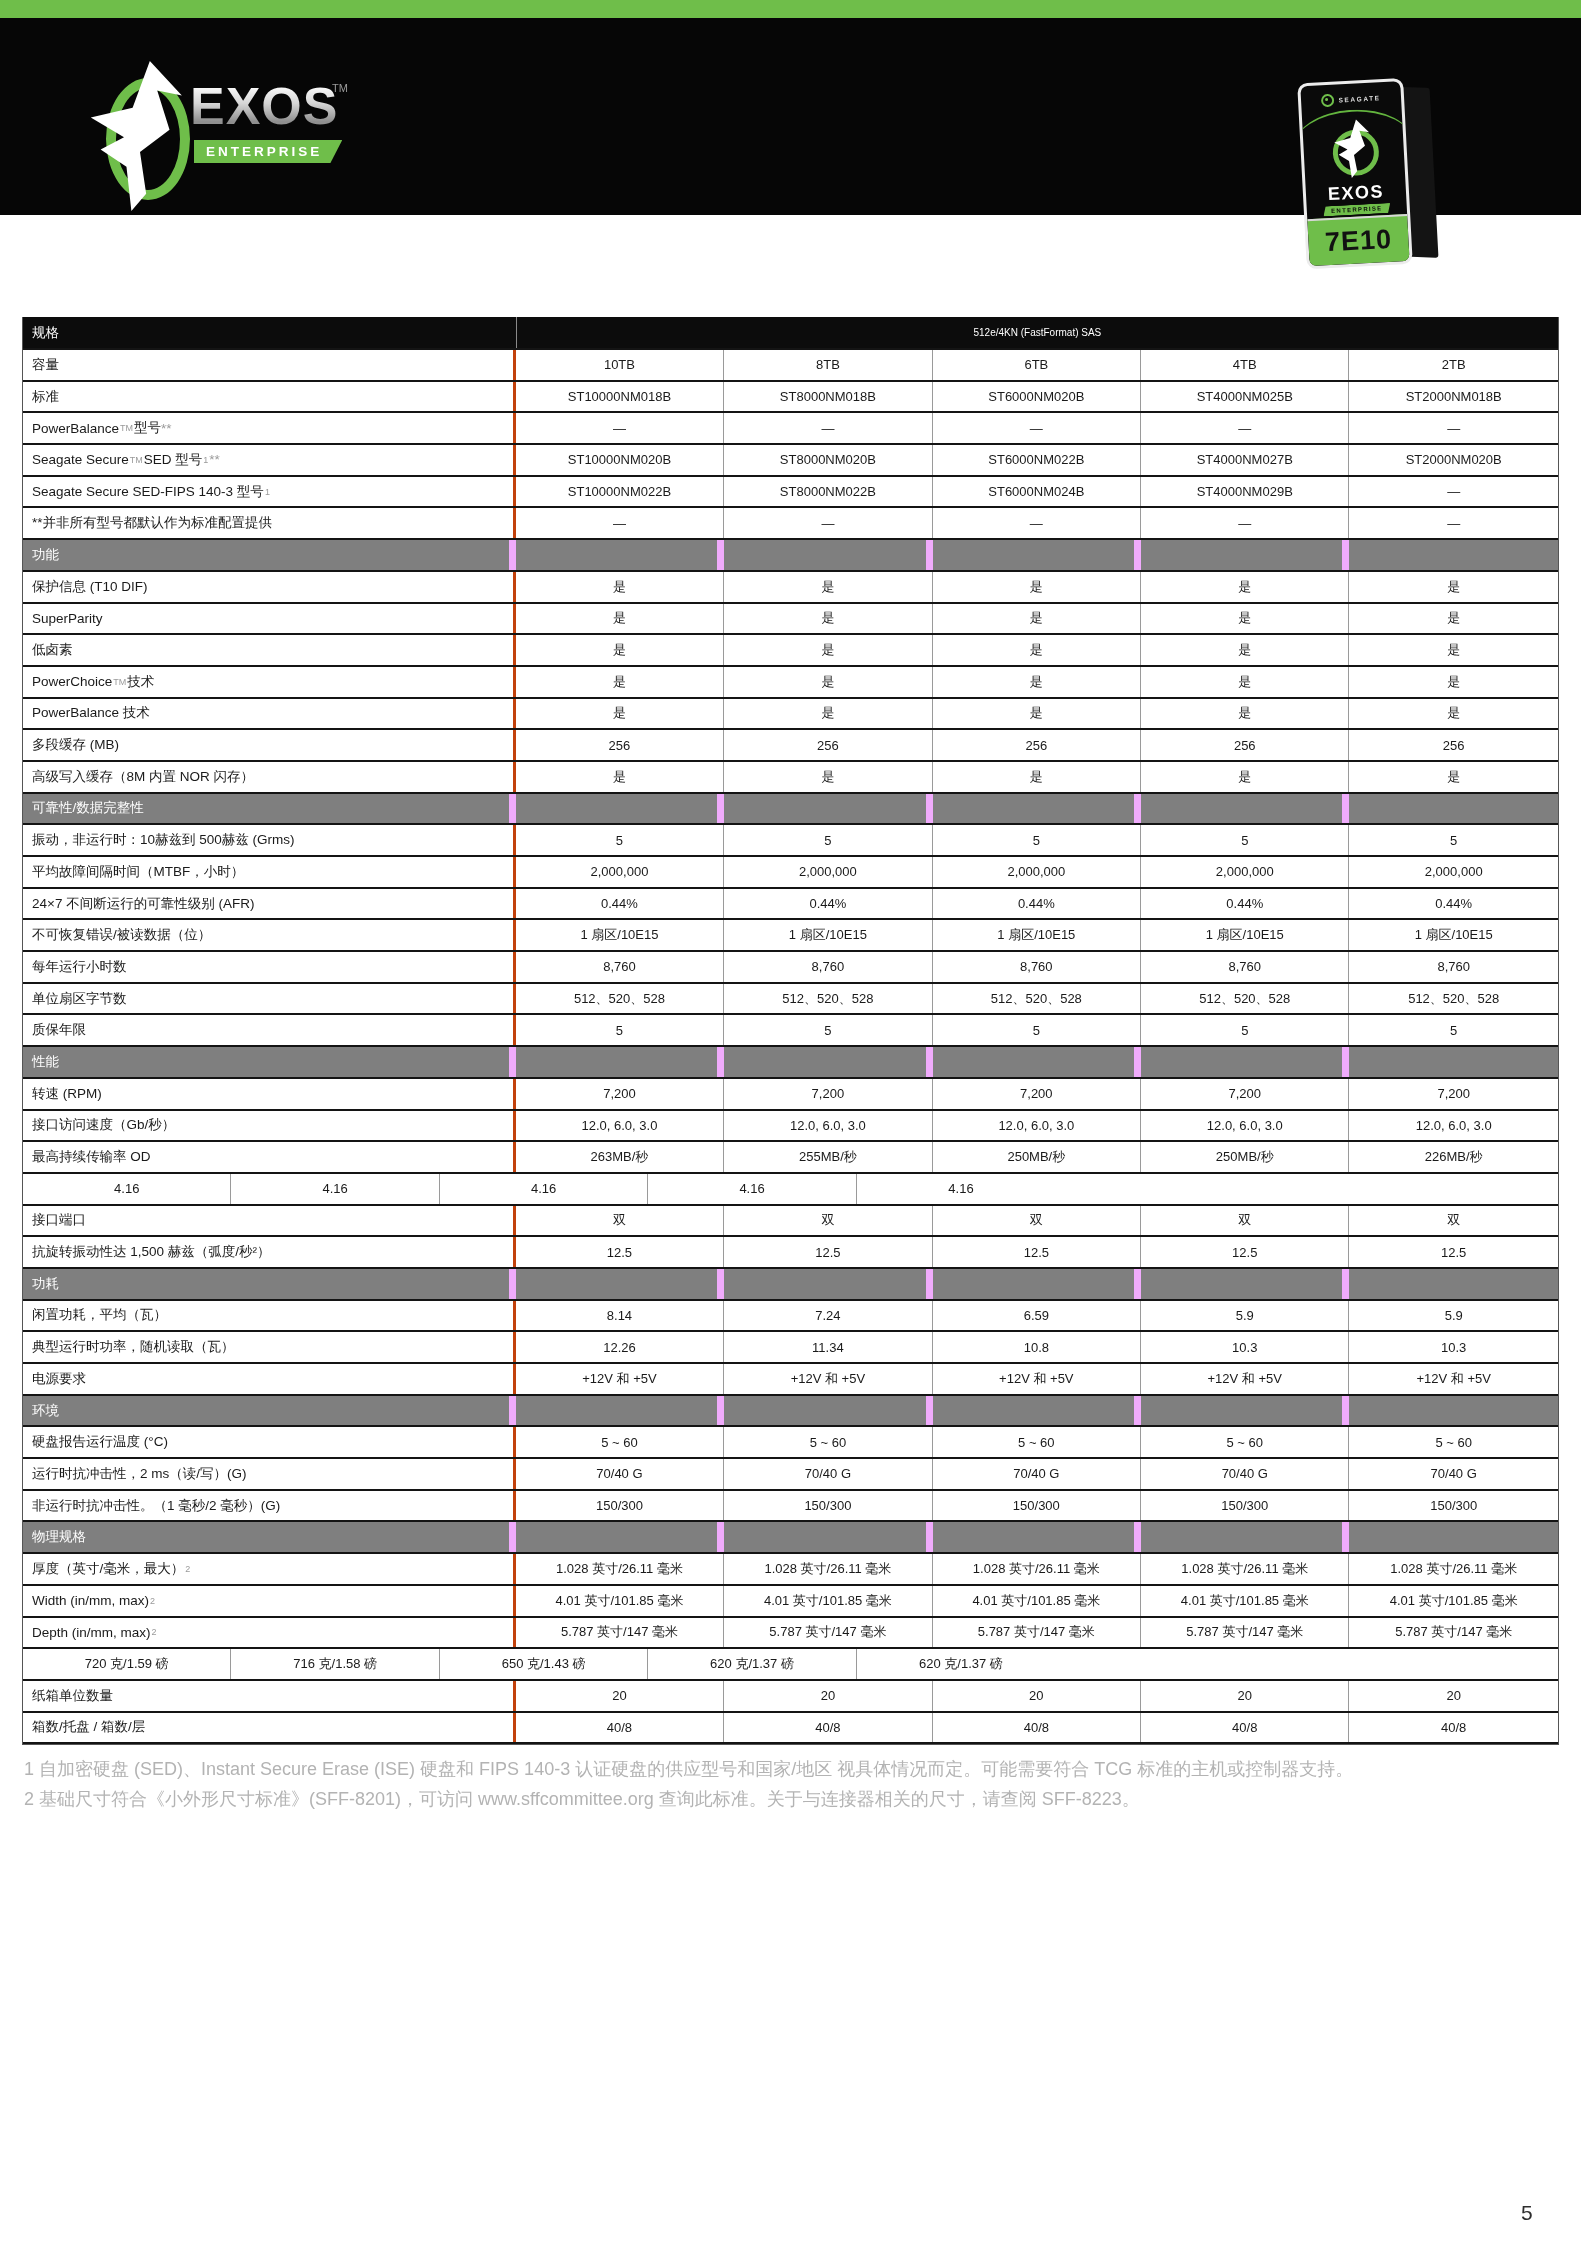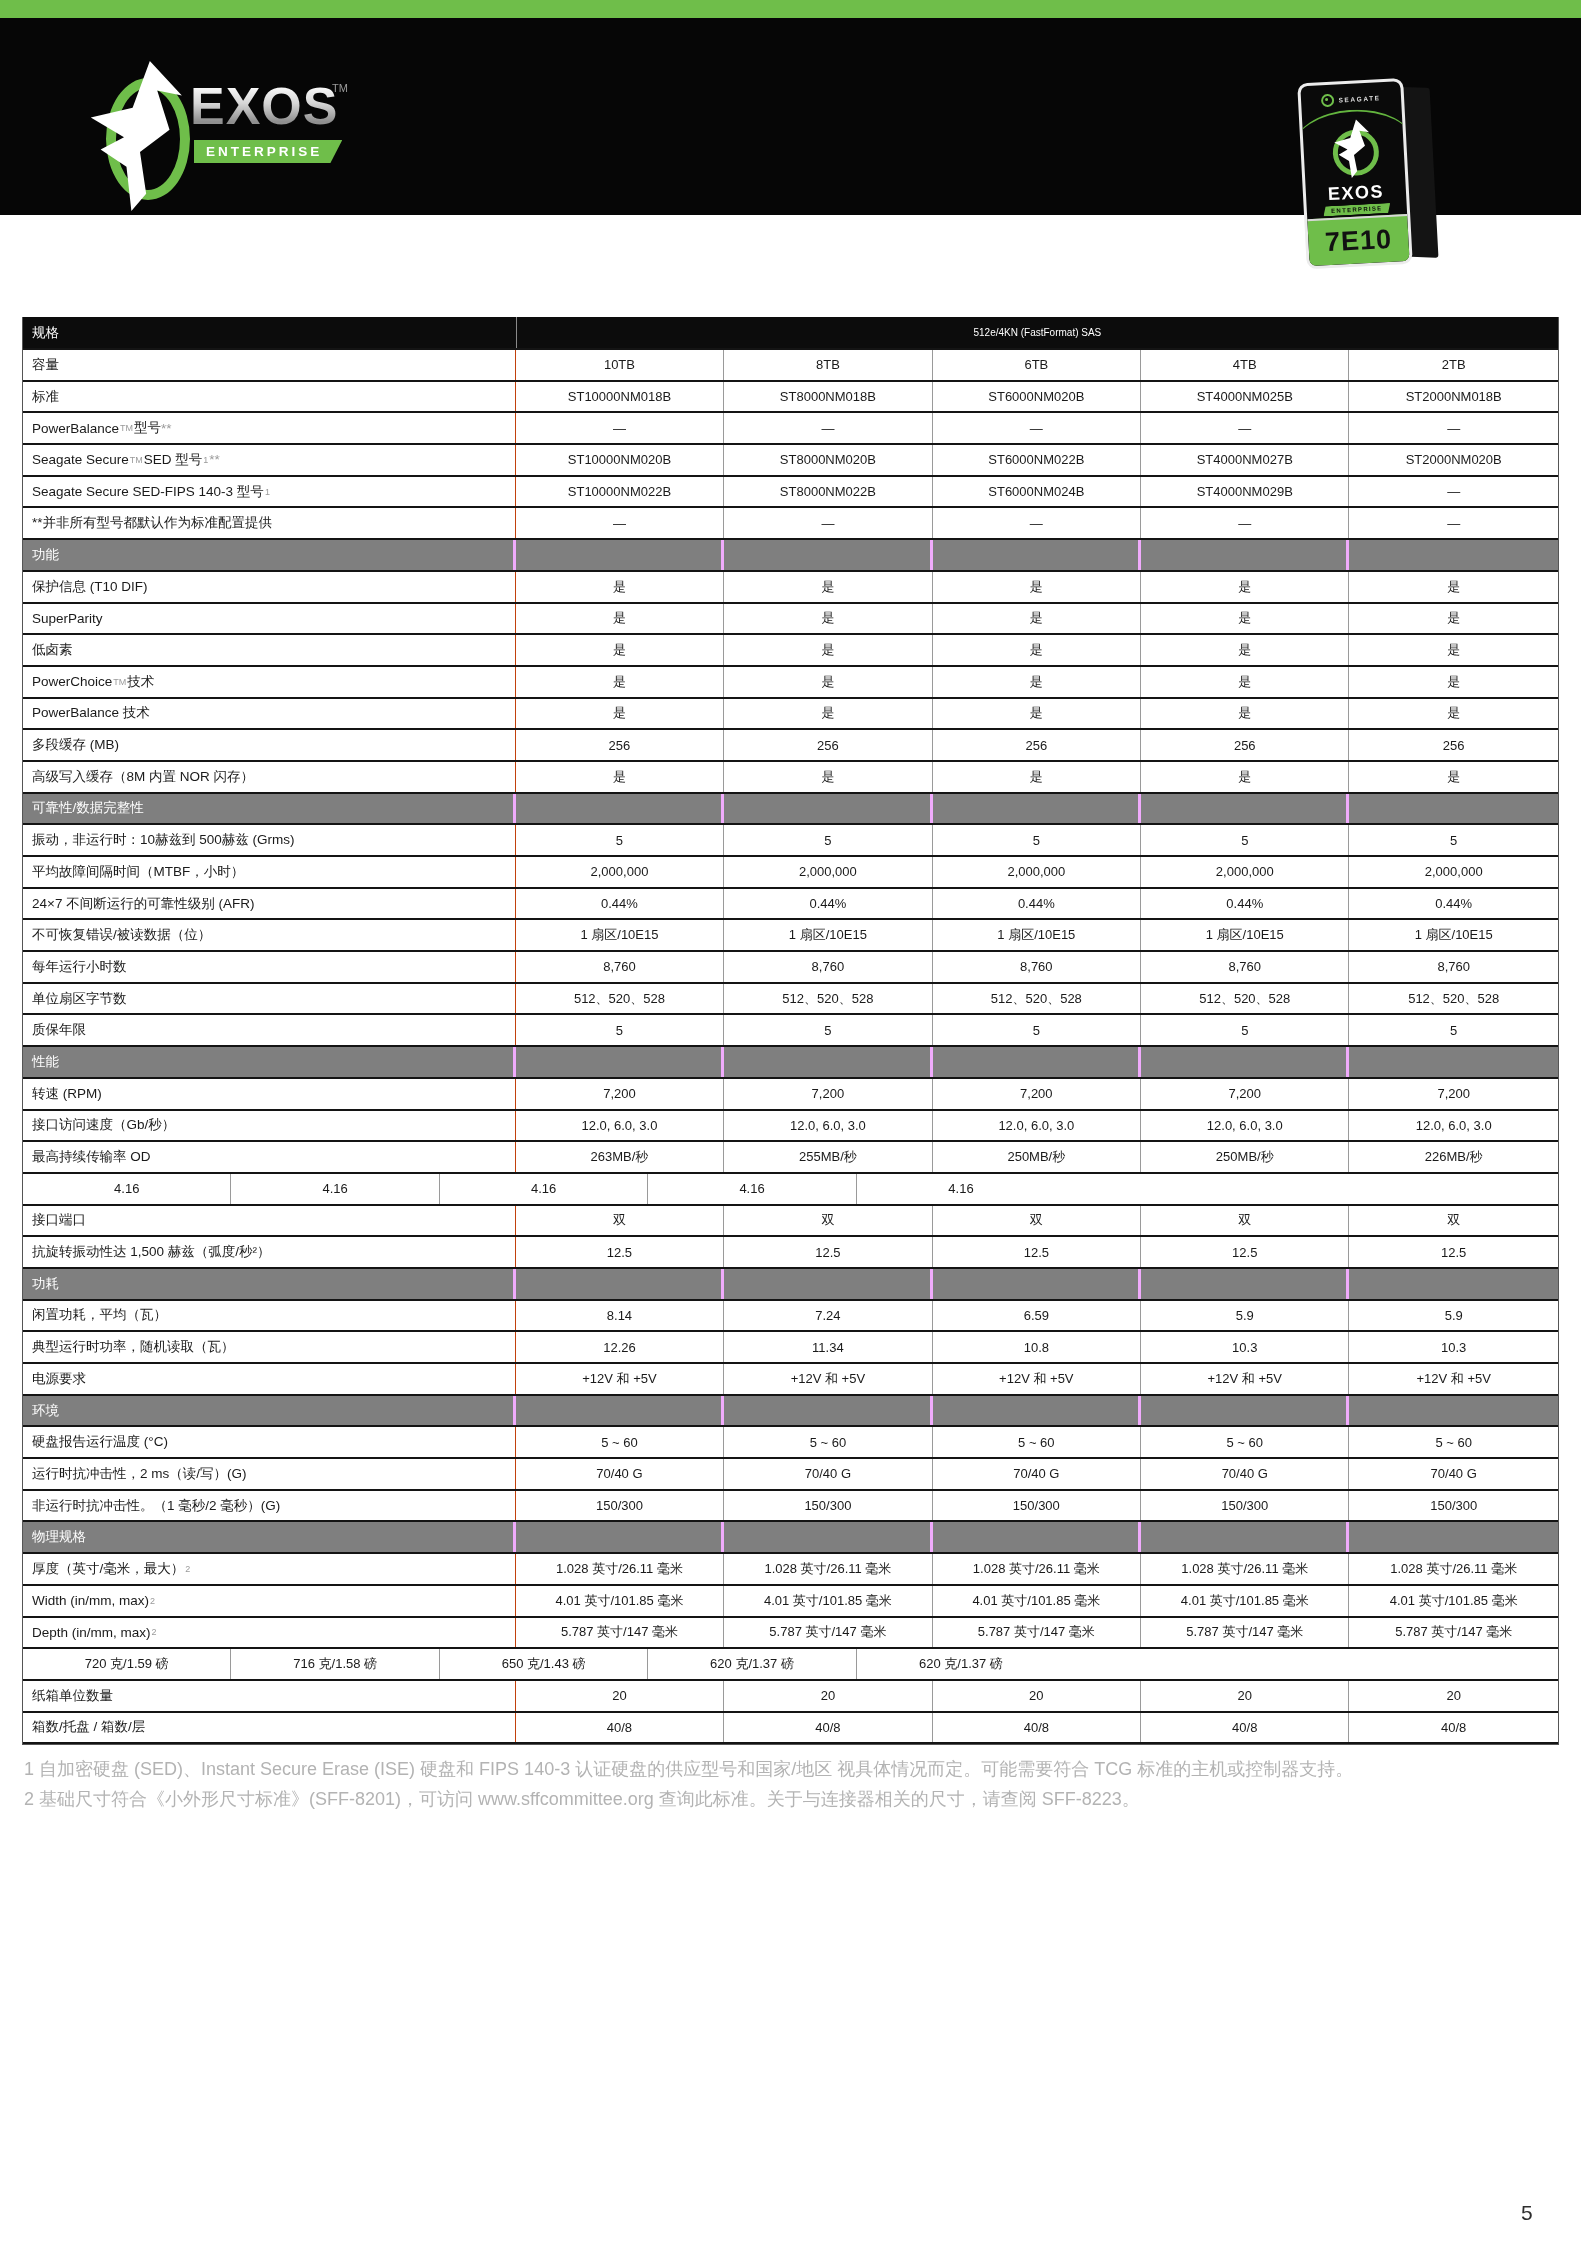--- a/index.html
+++ b/index.html
@@ -36,25 +36,25 @@
   .d-exos{position:absolute;top:99px;left:0;width:100%;text-align:center;color:#ffffff;font-weight:700;font-size:18px;letter-spacing:1.5px;}
   .d-tag{position:absolute;top:121px;left:50%;transform:translateX(-50%);background:#6fbe4a;color:#0a0a0a;font-size:6px;font-weight:700;letter-spacing:1.3px;padding:2px 8px;white-space:nowrap;clip-path:polygon(4% 0,100% 0,96% 100%,0 100%);}
   .d-band{position:absolute;bottom:0;left:0;width:100%;height:45px;background:#6fbe4a;border-top:2px solid #d8d8d8;display:flex;align-items:center;justify-content:center;}
   .d-model{font-size:27px;font-weight:800;color:#121212;letter-spacing:1px;}
   
   .spec-table{position:absolute;left:22px;top:317px;width:1537px;border:1px solid #555;border-top:none;background:#fff;box-sizing:border-box;}
   .trow{display:flex;align-items:stretch;border-bottom:2px solid #141414;min-height:29.7px;background:#fff;}
   .trow.thead{background:#0c0c0c;color:#fff;min-height:31px;}
   .thead-label{width:32.1%;display:flex;align-items:center;padding-left:9px;font-size:13.5px;box-sizing:border-box;}
   .thead-span{flex:1;display:flex;align-items:center;justify-content:center;font-size:10px;border-left:1px solid #8a8a8a;}
-  .tlabel{width:32.1%;display:flex;align-items:center;padding-left:9px;font-size:13.5px;border-right:1px solid #c2410c;box-sizing:border-box;}
+  .tlabel{width:32.1%;display:flex;align-items:center;padding-left:9px;font-size:13.5px;border-right:3px solid #c2410c;box-sizing:border-box;}
   .tcell{width:13.58%;display:flex;align-items:center;justify-content:center;font-size:13px;border-right:1px solid #9a9a9a;box-sizing:border-box;text-align:center;}
   .trow .tcell:last-child{border-right:none;}
   .trow.section{background:#7f7f7f;color:#fff;}
-  .trow.section .tlabel,.trow.section .tcell{border-right:3px solid #f0abfc;}
+  .trow.section .tlabel,.trow.section .tcell{border-right:7px solid #f0abfc;}
   .trow.section .tcell:last-child{border-right:none;}
   .tlabel sup{color:#9a9a9a;font-size:9px;line-height:0;margin:0 1px;}
   .tlabel .gray{color:#9a9a9a;}
   
   .footnote{position:absolute;left:24px;color:#b3b3b3;font-size:18px;width:1500px;}
   .fn1{top:1757px;}
   .fn2{top:1787px;}
   .page-number{position:absolute;left:1521px;top:2201px;font-size:21px;color:#2e2e2e;}
 </style>
 </head>

